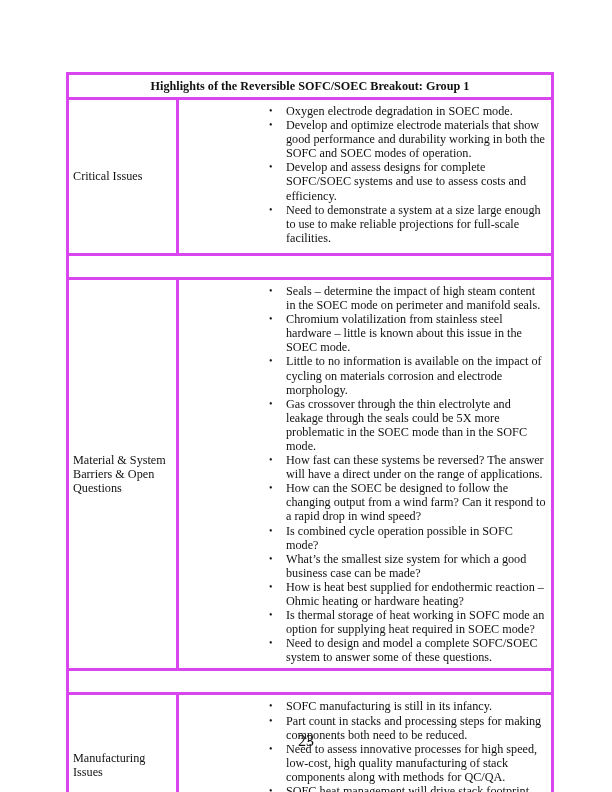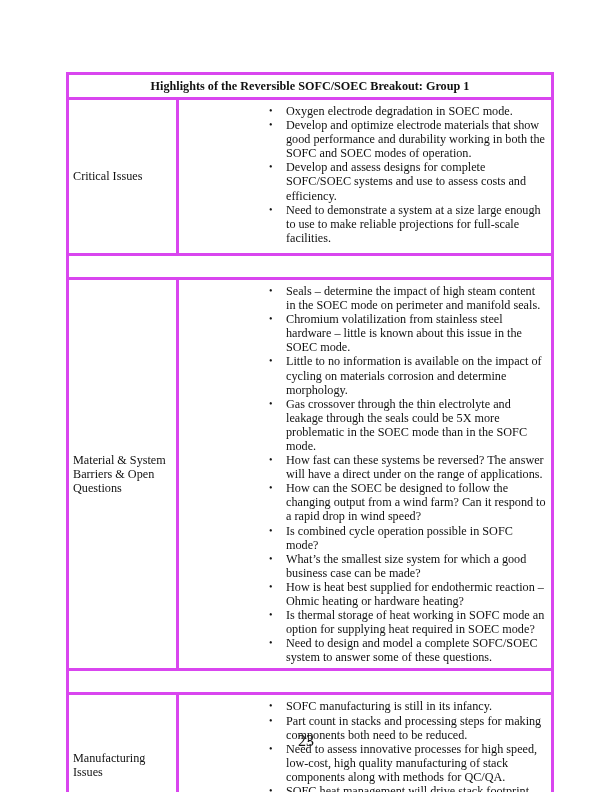--- a/index.html
+++ b/index.html
@@ -46,21 +46,21 @@
     <tr class="spacer-thick">
           <td class="spacer" colspan="2"></td>
         </tr>
 
     <tr>
       <td class="label">Material &amp; System Barriers &amp; Open Questions</td>
       <td class="content">
         <ul class="bullets">
           <li><span class="dot">•</span><span>Seals – determine the impact of high steam content in the SOEC mode on perimeter and manifold seals.</span></li>
           <li><span class="dot">•</span><span>Chromium volatilization from stainless steel hardware – little is known about this issue in the SOEC mode.</span></li>
-          <li><span class="dot">•</span><span>Little to no information is available on the impact of cycling on materials corrosion and determine morphology.</span></li>
+          <li><span class="dot">•</span><span>Little to no information is available on the impact of cycling on materials corrosion and electrode morphology.</span></li>
           <li><span class="dot">•</span><span>Gas crossover through the thin electrolyte and leakage through the seals could be 5X more problematic in the SOEC mode than in the SOFC mode.</span></li>
           <li><span class="dot">•</span><span>How fast can these systems be reversed? The answer will have a direct under on the range of applications.</span></li>
           <li><span class="dot">•</span><span>How can the SOEC be designed to follow the changing output from a wind farm? Can it respond to a rapid drop in wind speed?</span></li>
           <li><span class="dot">•</span><span>Is combined cycle operation possible in SOFC mode?</span></li>
           <li><span class="dot">•</span><span>What’s the smallest size system for which a good business case can be made?</span></li>
           <li><span class="dot">•</span><span>How is heat best supplied for endothermic reaction – Ohmic heating or hardware heating?</span></li>
           <li><span class="dot">•</span><span>Is thermal storage of heat working in SOFC mode an option for supplying heat required in SOEC mode?</span></li>
           <li><span class="dot">•</span><span>Need to design and model a complete SOFC/SOEC system to answer some of these questions.</span></li>
         </ul>
       </td>

